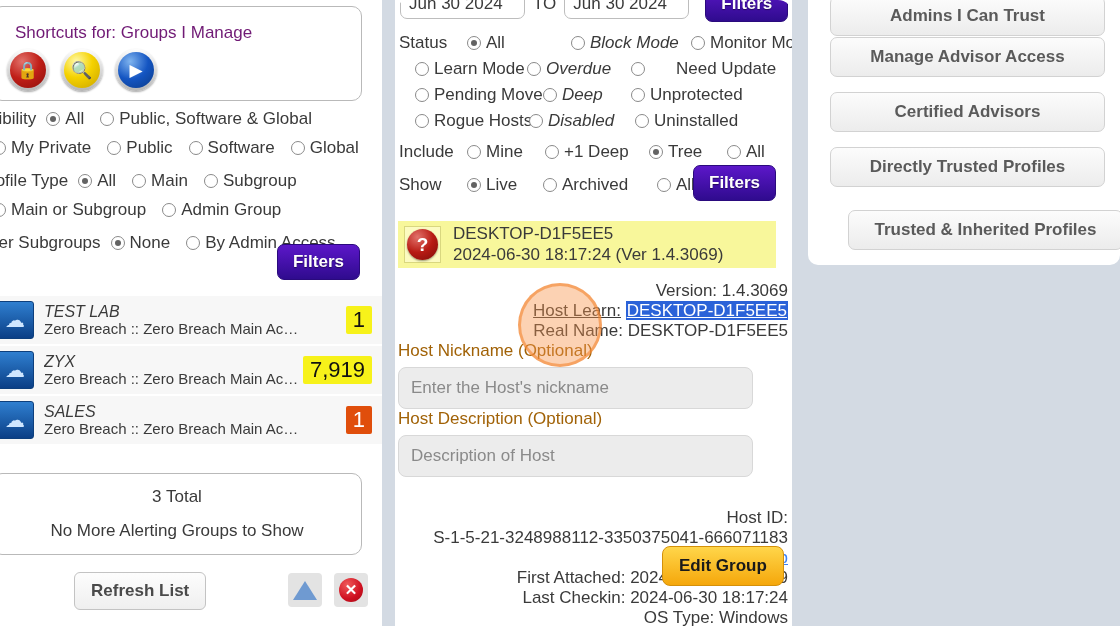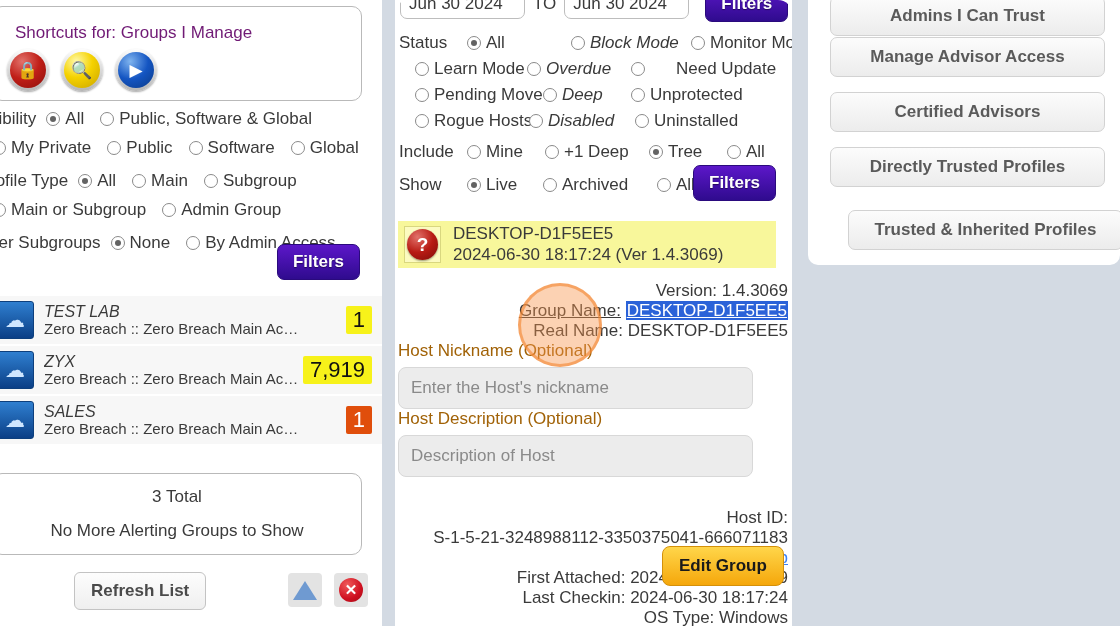--- a/index.html
+++ b/index.html
@@ -499,21 +499,21 @@
         <div>2024-06-30 18:17:24 (Ver 1.4.3069)</div>
       </div>
     </div>
 
     <div class="host-details">
       <div class="hline">
         <span>Version:</span>
         <span>1.4.3069</span>
       </div>
       <div class="hline">
-        <span class="hname-label">Group Name:</span>
+        <span class="hname-label">Host Learn:</span>
         <span class="sel-text">DESKTOP-D1F5EE5</span>
       </div>
       <div class="hline">
         <span>Real Name:</span>
         <span>DESKTOP-D1F5EE5</span>
       </div>
       <div class="field-label">Host Nickname (Optional)</div>
       <input class="text-input" placeholder="Enter the Host's nickname" style="">
       <div class="field-label">Host Description (Optional)</div>
       <input class="text-input" placeholder="Description of Host" style="">

